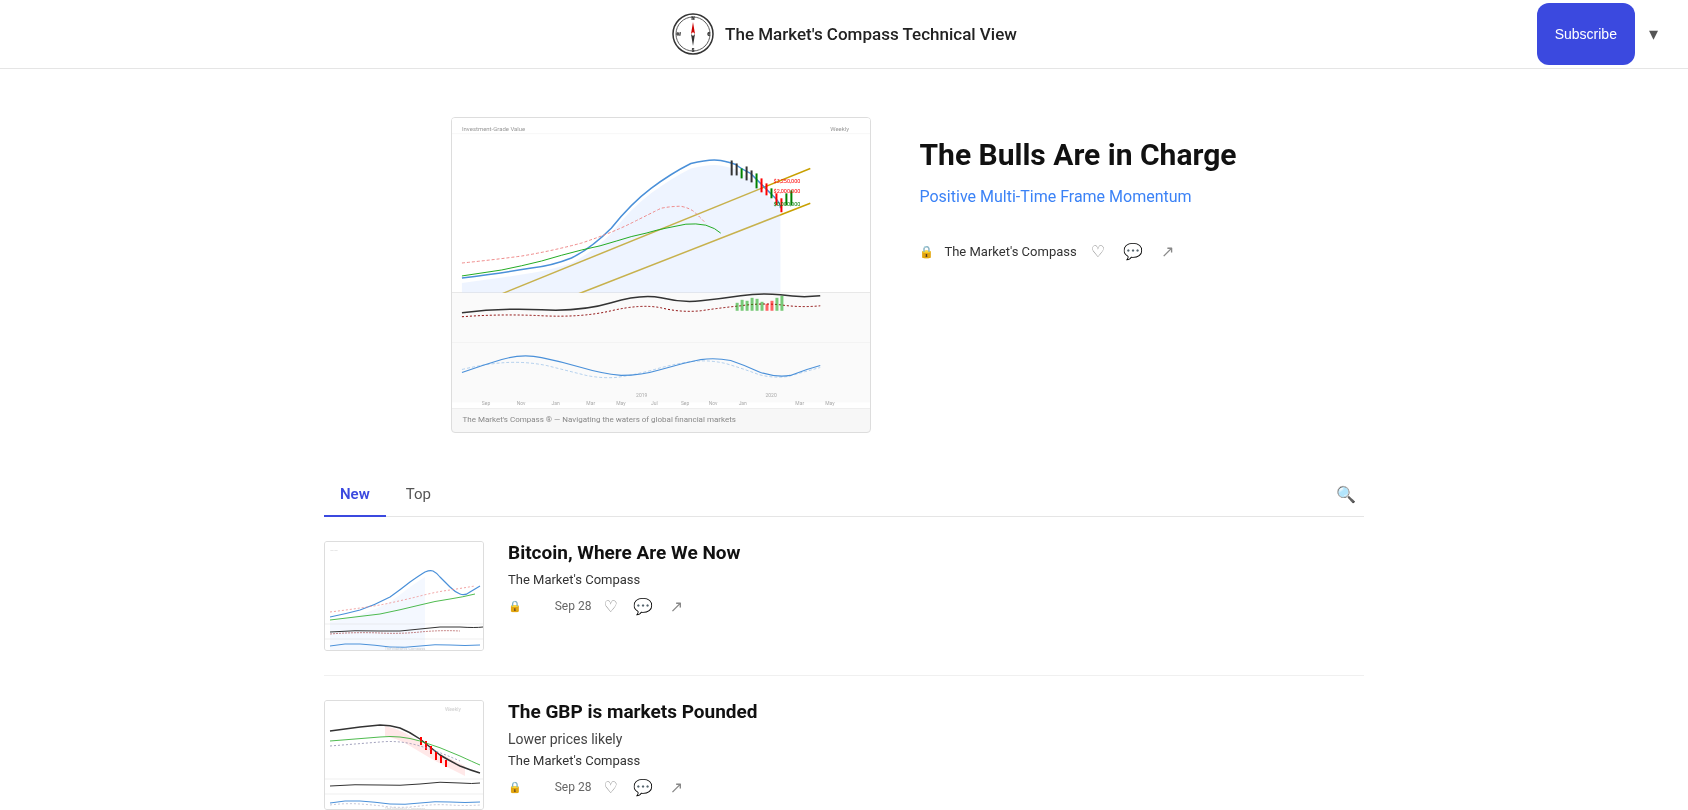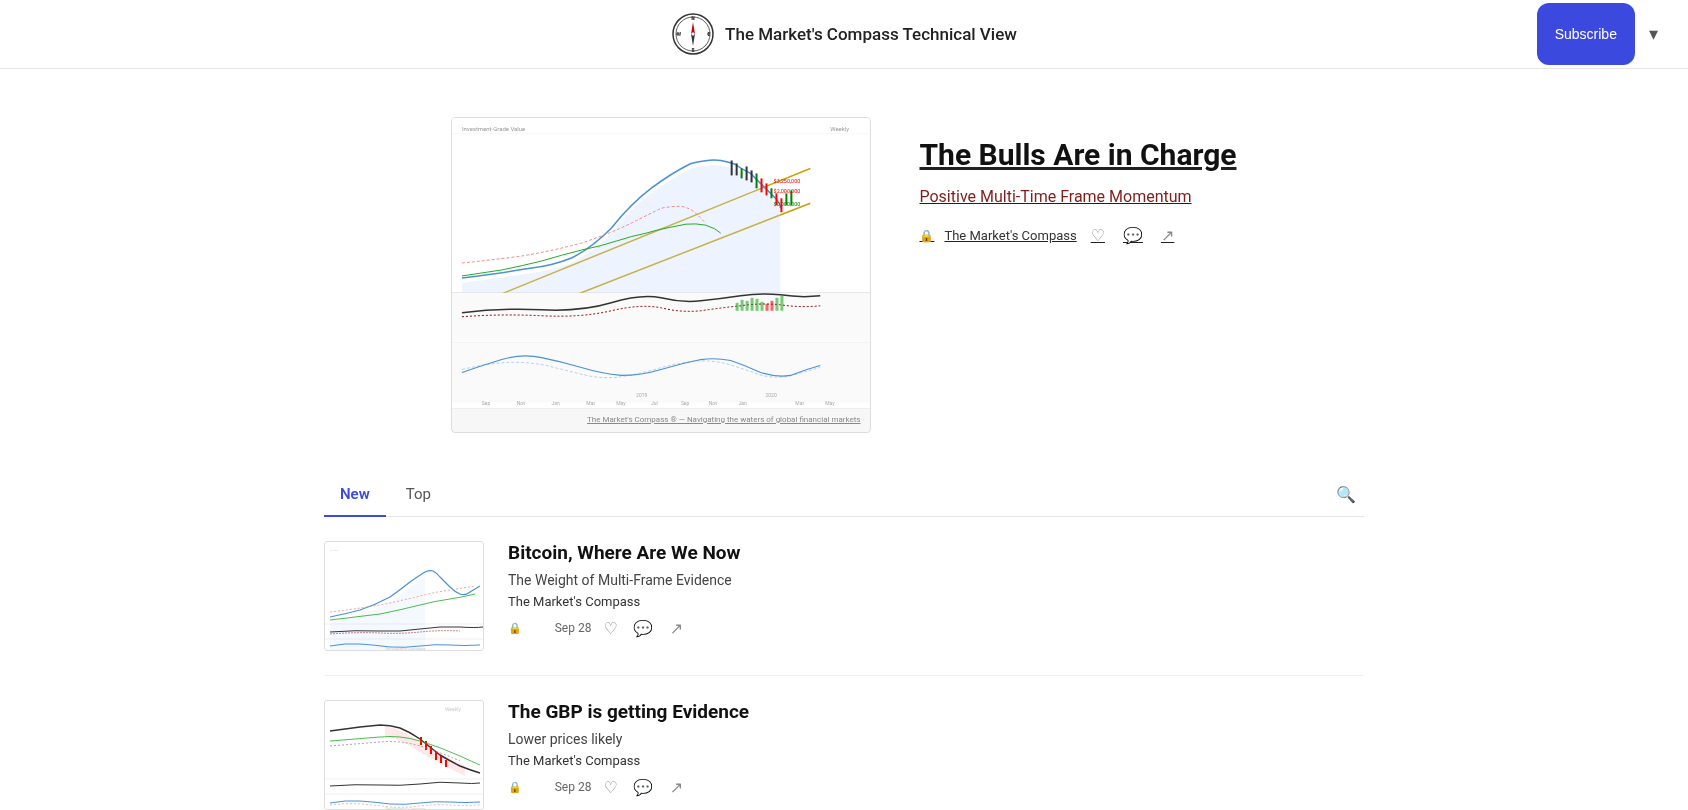--- a/index.html
+++ b/index.html
@@ -77,40 +77,38 @@
       width: 100%;
       height: 290px;
       background: #fff;
       position: relative;
       overflow: hidden;
     }
     .chart-footer-text {
       padding: 6px 10px 8px 10px;
       font-size: 8px;
       color: #888;
-      text-align: right;
+      text-align: left;
       border-top: 1px solid #eee;
-      text-decoration: underline;
     }
     .hero-content {
       max-width: 340px;
       padding-top: 20px;
-      text-decoration: underline;
     }
     .hero-title {
       font-size: 30px;
       font-weight: 700;
       line-height: 1.2;
       margin-bottom: 14px;
       color: #111;
     }
     .hero-subtitle {
       font-size: 16px;
-      color: #7f1d1d;
-      margin-bottom: 18px;
+      color: #3b82f6;
+      margin-bottom: 34px;
     }
     .hero-meta {
       display: flex;
       align-items: center;
       gap: 10px;
       font-size: 13px;
       color: #666;
     }
     .hero-meta .lock-icon { font-size: 12px; color: #888; }
     .hero-meta .author { color: #333; }
@@ -363,21 +361,20 @@
         <path d="M5,90 Q30,88 55,89 Q75,90 95,87 Q115,84 135,85 Q150,86 158,85" fill="none" stroke="#333" stroke-width="1"></path>
         <path d="M5,92 Q30,90 55,91 Q75,92 95,90 Q115,88 135,89" fill="none" stroke="#800" stroke-width="0.8" stroke-dasharray="2,1" opacity="0.6"></path>
 
         <line x1="0" y1="97" x2="160" y2="97" stroke="#ddd" stroke-width="0.5"></line>
         <path d="M5,104 Q20,101 35,102 Q50,103 65,105 Q80,106 95,104 Q110,102 125,103 Q140,104 155,103" fill="none" stroke="#4a90d9" stroke-width="1"></path>
         <text x="80" y="108" text-anchor="middle" font-size="4" fill="#ccc">The Market's Compass</text>
       </svg>
     </div>
     <div class="post-content">
       <div class="post-title">Bitcoin, Where Are We Now</div>
-      <div class="post-subtitle">The Weight of Multi-Frame Evidence</div>
       <div class="post-author">The Market's Compass</div>
       <div class="post-meta">
         <span class="lock-icon">🔒</span>
         <span class="post-date">Sep 28</span>
         <button class="icon-btn">♡</button>
         <button class="icon-btn">💬</button>
         <button class="icon-btn">↗</button>
       </div>
     </div>
   </div>
@@ -406,21 +403,21 @@
         <line x1="0" y1="78" x2="160" y2="78" stroke="#ddd" stroke-width="0.5"></line>
         <path d="M5,85 Q30,83 55,84 Q75,85 95,83 Q115,80 135,82 Q148,83 155,82" fill="none" stroke="#333" stroke-width="1"></path>
 
         <line x1="0" y1="93" x2="160" y2="93" stroke="#ddd" stroke-width="0.5"></line>
         <path d="M5,102 Q20,99 35,100 Q50,101 65,103 Q80,104 95,102 Q110,100 125,101 Q140,102 155,101" fill="none" stroke="#4a90d9" stroke-width="1"></path>
         <path d="M5,104 Q20,102 35,103 Q50,104 65,106 Q80,107 95,105 Q110,103 125,104 Q140,105 155,104" fill="none" stroke="#88a" stroke-width="0.8" stroke-dasharray="2,2" opacity="0.6"></path>
         <text x="80" y="109" text-anchor="middle" font-size="4" fill="#ccc">The Market's Compass</text>
       </svg>
     </div>
     <div class="post-content">
-      <div class="post-title">The GBP is getting Evidence</div>
+      <div class="post-title">The GBP is markets Pounded</div>
       <div class="post-subtitle">Lower prices likely</div>
       <div class="post-author">The Market's Compass</div>
       <div class="post-meta">
         <span class="lock-icon">🔒</span>
         <span class="post-date">Sep 28</span>
         <button class="icon-btn">♡</button>
         <button class="icon-btn">💬</button>
         <button class="icon-btn">↗</button>
       </div>
     </div>

